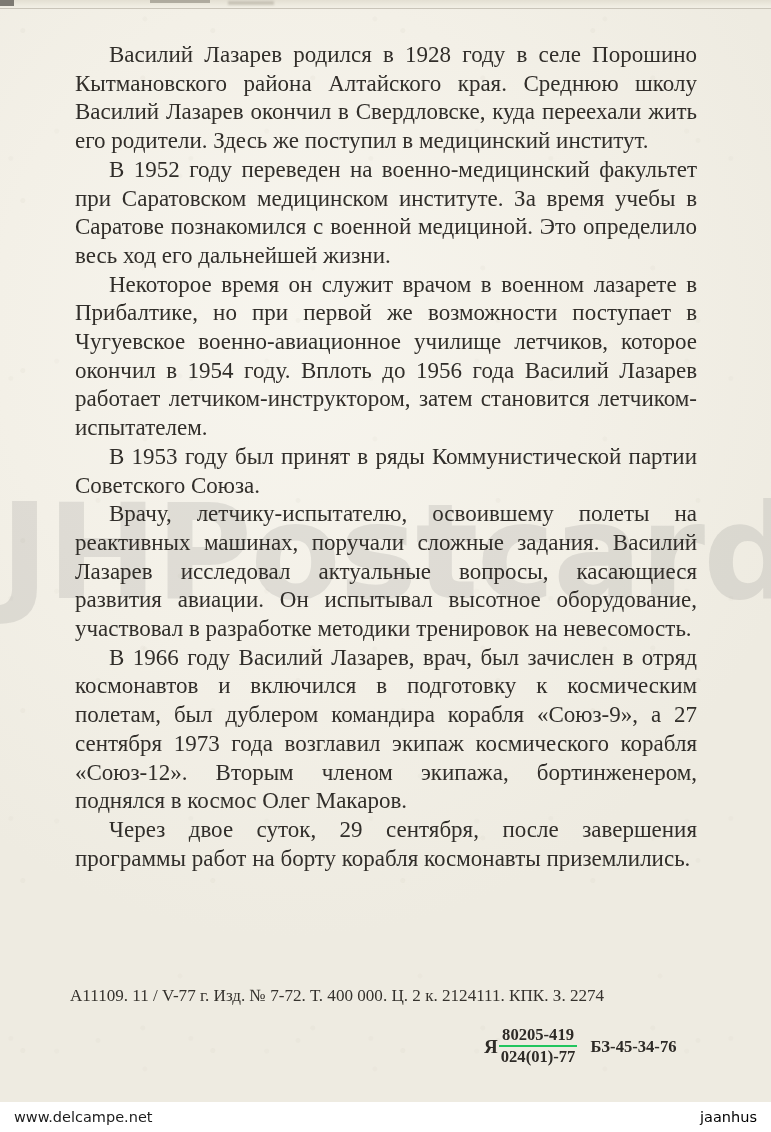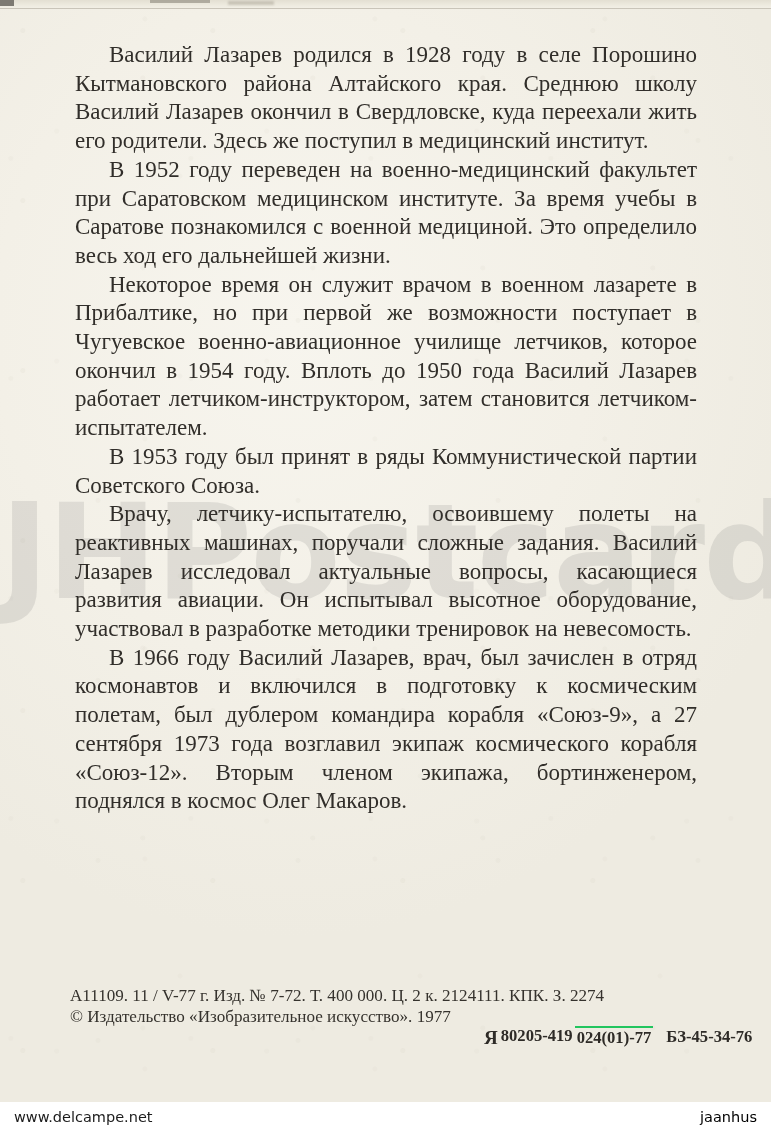--- a/index.html
+++ b/index.html
@@ -152,21 +152,21 @@
     white-space: nowrap;
   }
   .code-stamp .ya {
     font-size: 19px;
     margin-right: 1px;
     position: relative;
     top: 1px;
   }
   .code-frac {
     display: inline-flex;
-    flex-direction: row;
+    flex-direction: column;
     align-items: center;
     line-height: 1.08;
   }
   .code-frac .num { padding: 0 2px 1px; }
   .code-frac .den {
     padding: 1px 2px 0;
     border-top: 2px solid #22c55e;
   }
   .code-stamp .bz {
     margin-left: 13px;
@@ -206,29 +206,29 @@
   <div class="top-edge-line"></div>
   <div class="corner-nick"></div>
   <div class="corner-nick2"></div>
   <div class="edge-smudge"></div>
 
   <div class="watermark">JHPostcards</div>
 
   <div class="body-copy">
     <p>Василий Лазарев родился в 1928 году в селе Порошино Кытмановского района Алтайского края. Среднюю школу Василий Лазарев окончил в Свердловске, куда переехали жить его родители. Здесь же поступил в медицинский институт.</p>
     <p>В 1952 году переведен на военно-медицинский факультет при Саратовском медицинском институте. За время учебы в Саратове познакомился с военной медициной. Это определило весь ход его дальнейшей жизни.</p>
-    <p>Некоторое время он служит врачом в военном лазарете в Прибалтике, но при первой же возможности поступает в Чугуевское военно-авиационное училище летчиков, которое окончил в 1954 году. Вплоть до 1950 года Василий Лазарев работает летчиком-инструктором, затем становится летчиком-испытателем.</p>
+    <p>Некоторое время он служит врачом в военном лазарете в Прибалтике, но при первой же возможности поступает в Чугуевское военно-авиационное училище летчиков, которое окончил в 1954 году. Вплоть до 1956 года Василий Лазарев работает летчиком-инструктором, затем становится летчиком-испытателем.</p>
     <p>В 1953 году был принят в ряды Коммунистической партии Советского Союза.</p>
     <p>Врачу, летчику-испытателю, освоившему полеты на реактивных машинах, поручали сложные задания. Василий Лазарев исследовал актуальные вопросы, касающиеся развития авиации. Он испытывал высотное оборудование, участвовал в разработке методики тренировок на невесомость.</p>
     <p>В 1966 году Василий Лазарев, врач, был зачислен в отряд космонавтов и включился в подготовку к космическим полетам, был дублером командира корабля «Союз-9», а 27 сентября 1973 года возглавил экипаж космического корабля «Союз-12». Вторым членом экипажа, бортинженером, поднялся в космос Олег Макаров.</p>
+    <p>Через двое суток, 29 сентября, после завершения программы работ на борту корабля космонавты приземлились.</p>
   </div>
 
   <div class="imprint">
     <span class="line">А11109. 11 / V-77 г. Изд. № 7-72. Т. 400 000. Ц. 2 к. 2124111. КПК. З. 2274</span>
-    <span class="line">© Издательство «Изобразительное искусство». 1977</span>
   </div>
 
   <div class="code-stamp">
     <span class="ya">Я</span>
     <span class="code-frac">
       <span class="num">80205-419</span>
       <span class="den">024(01)-77</span>
     </span>
     <span class="bz">БЗ-45-34-76</span>
   </div>

